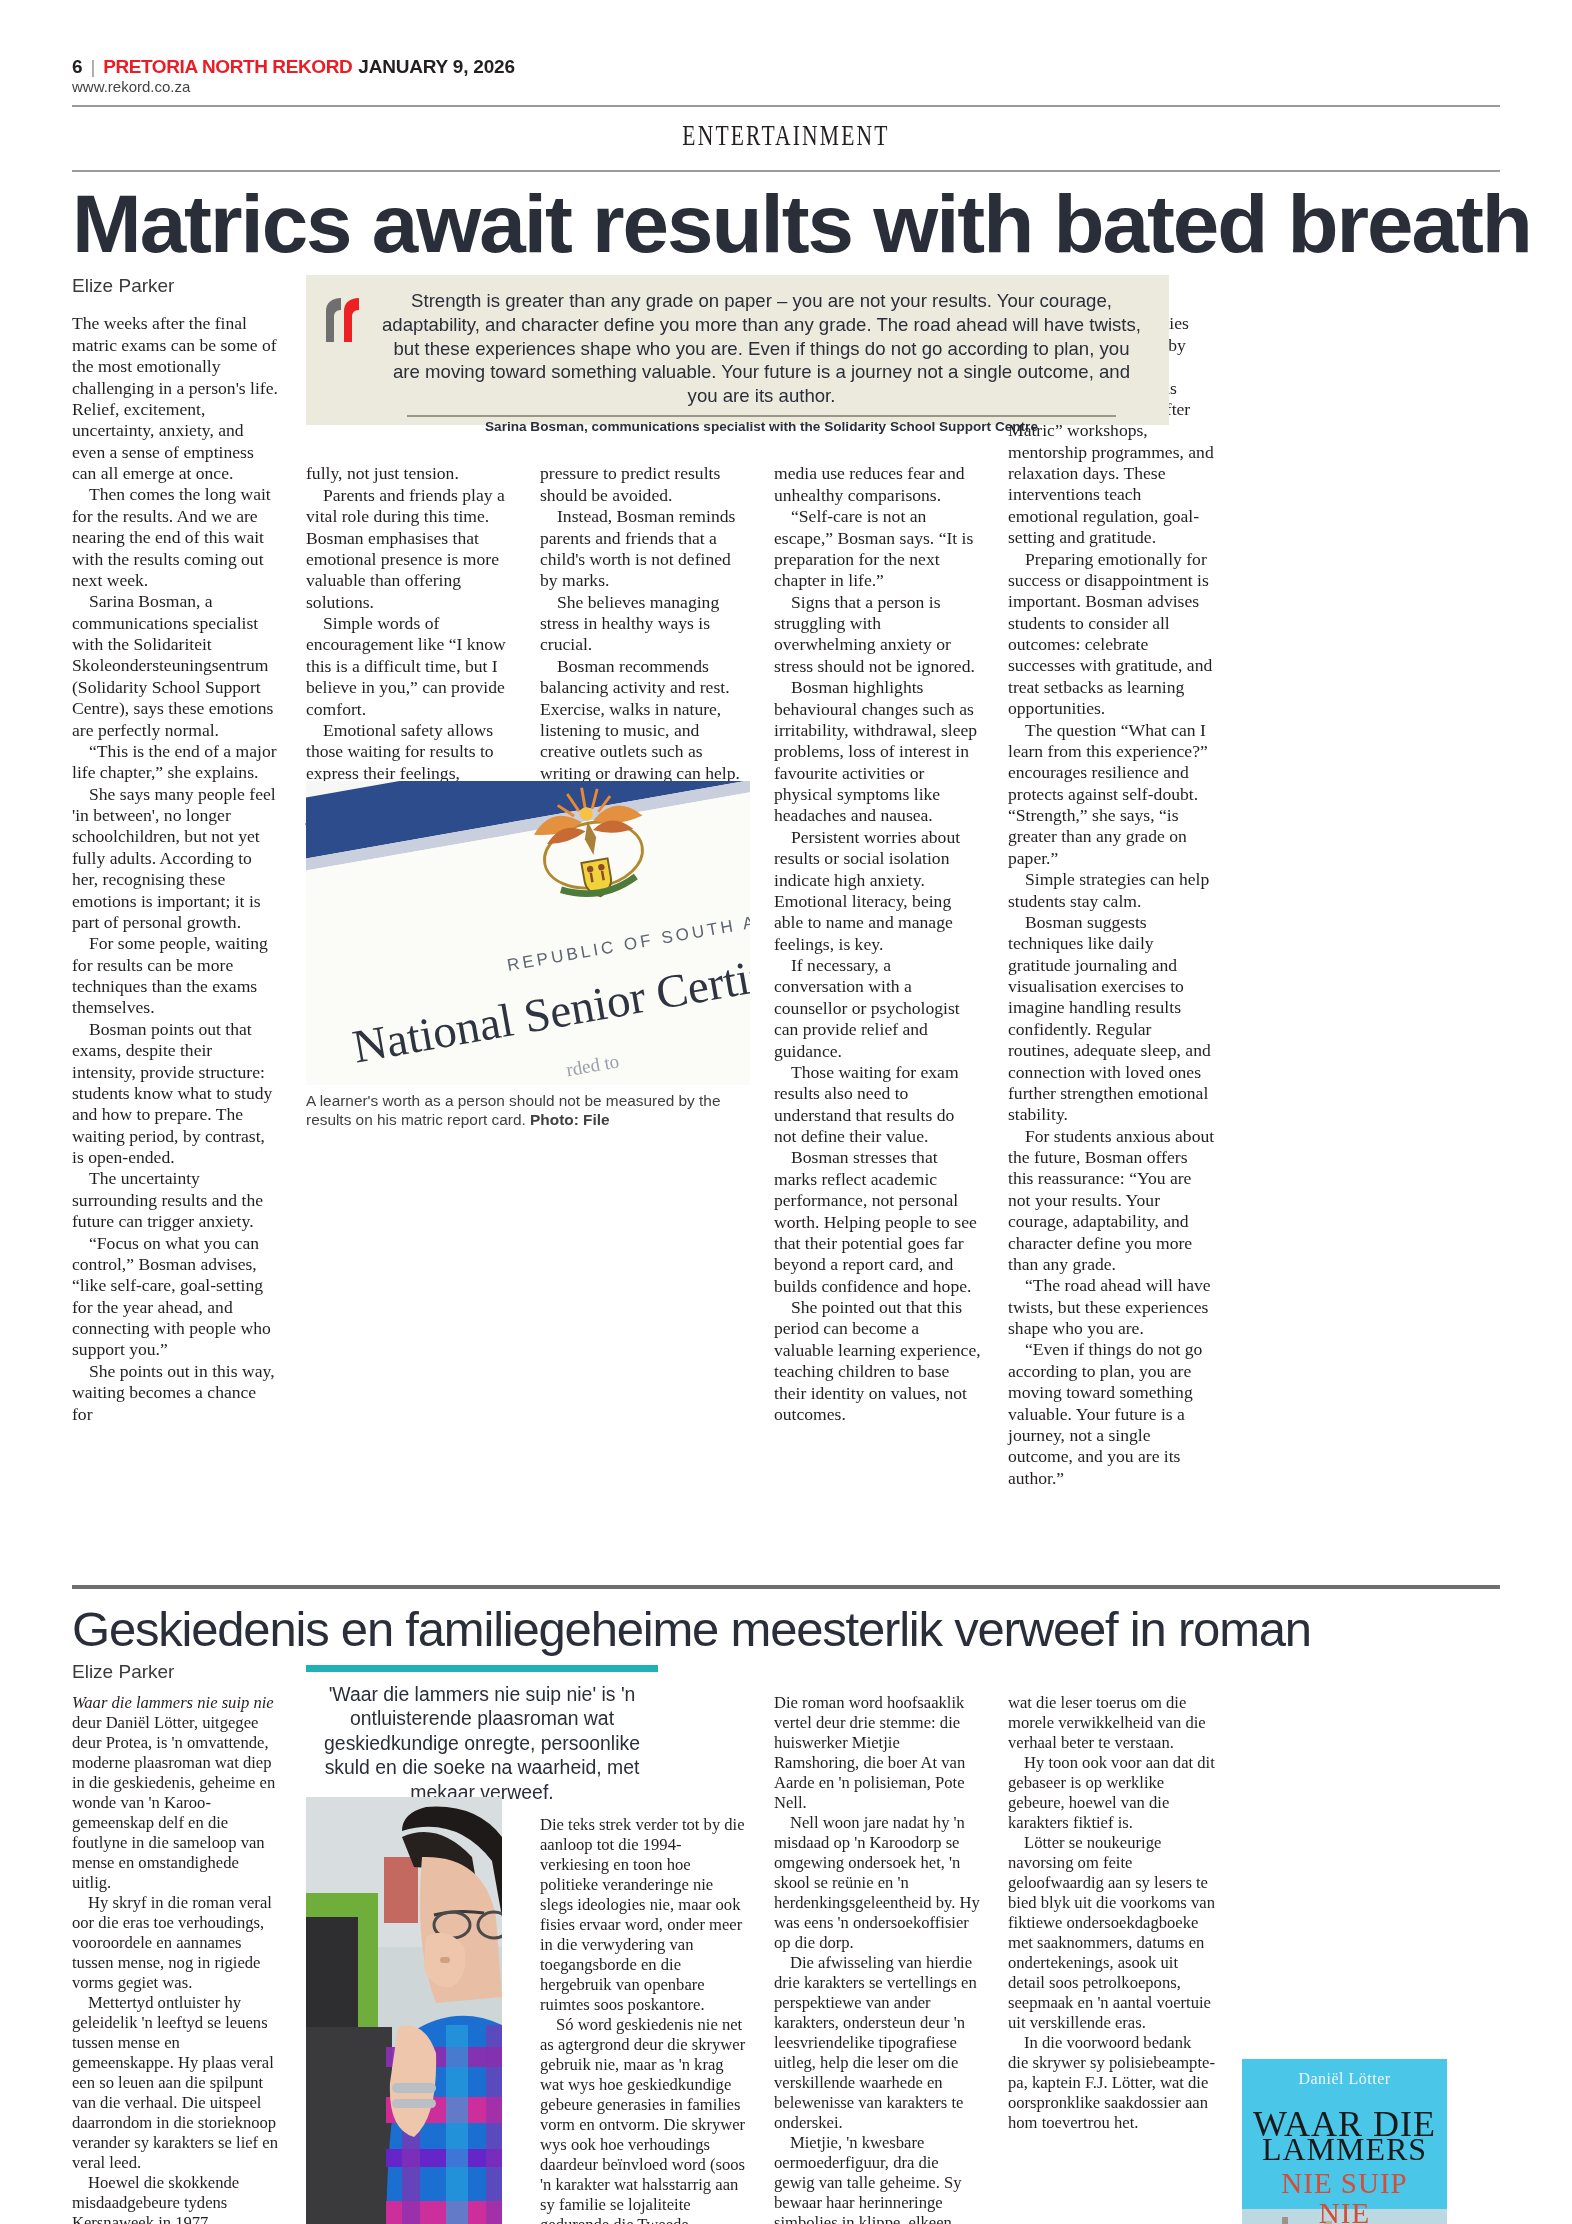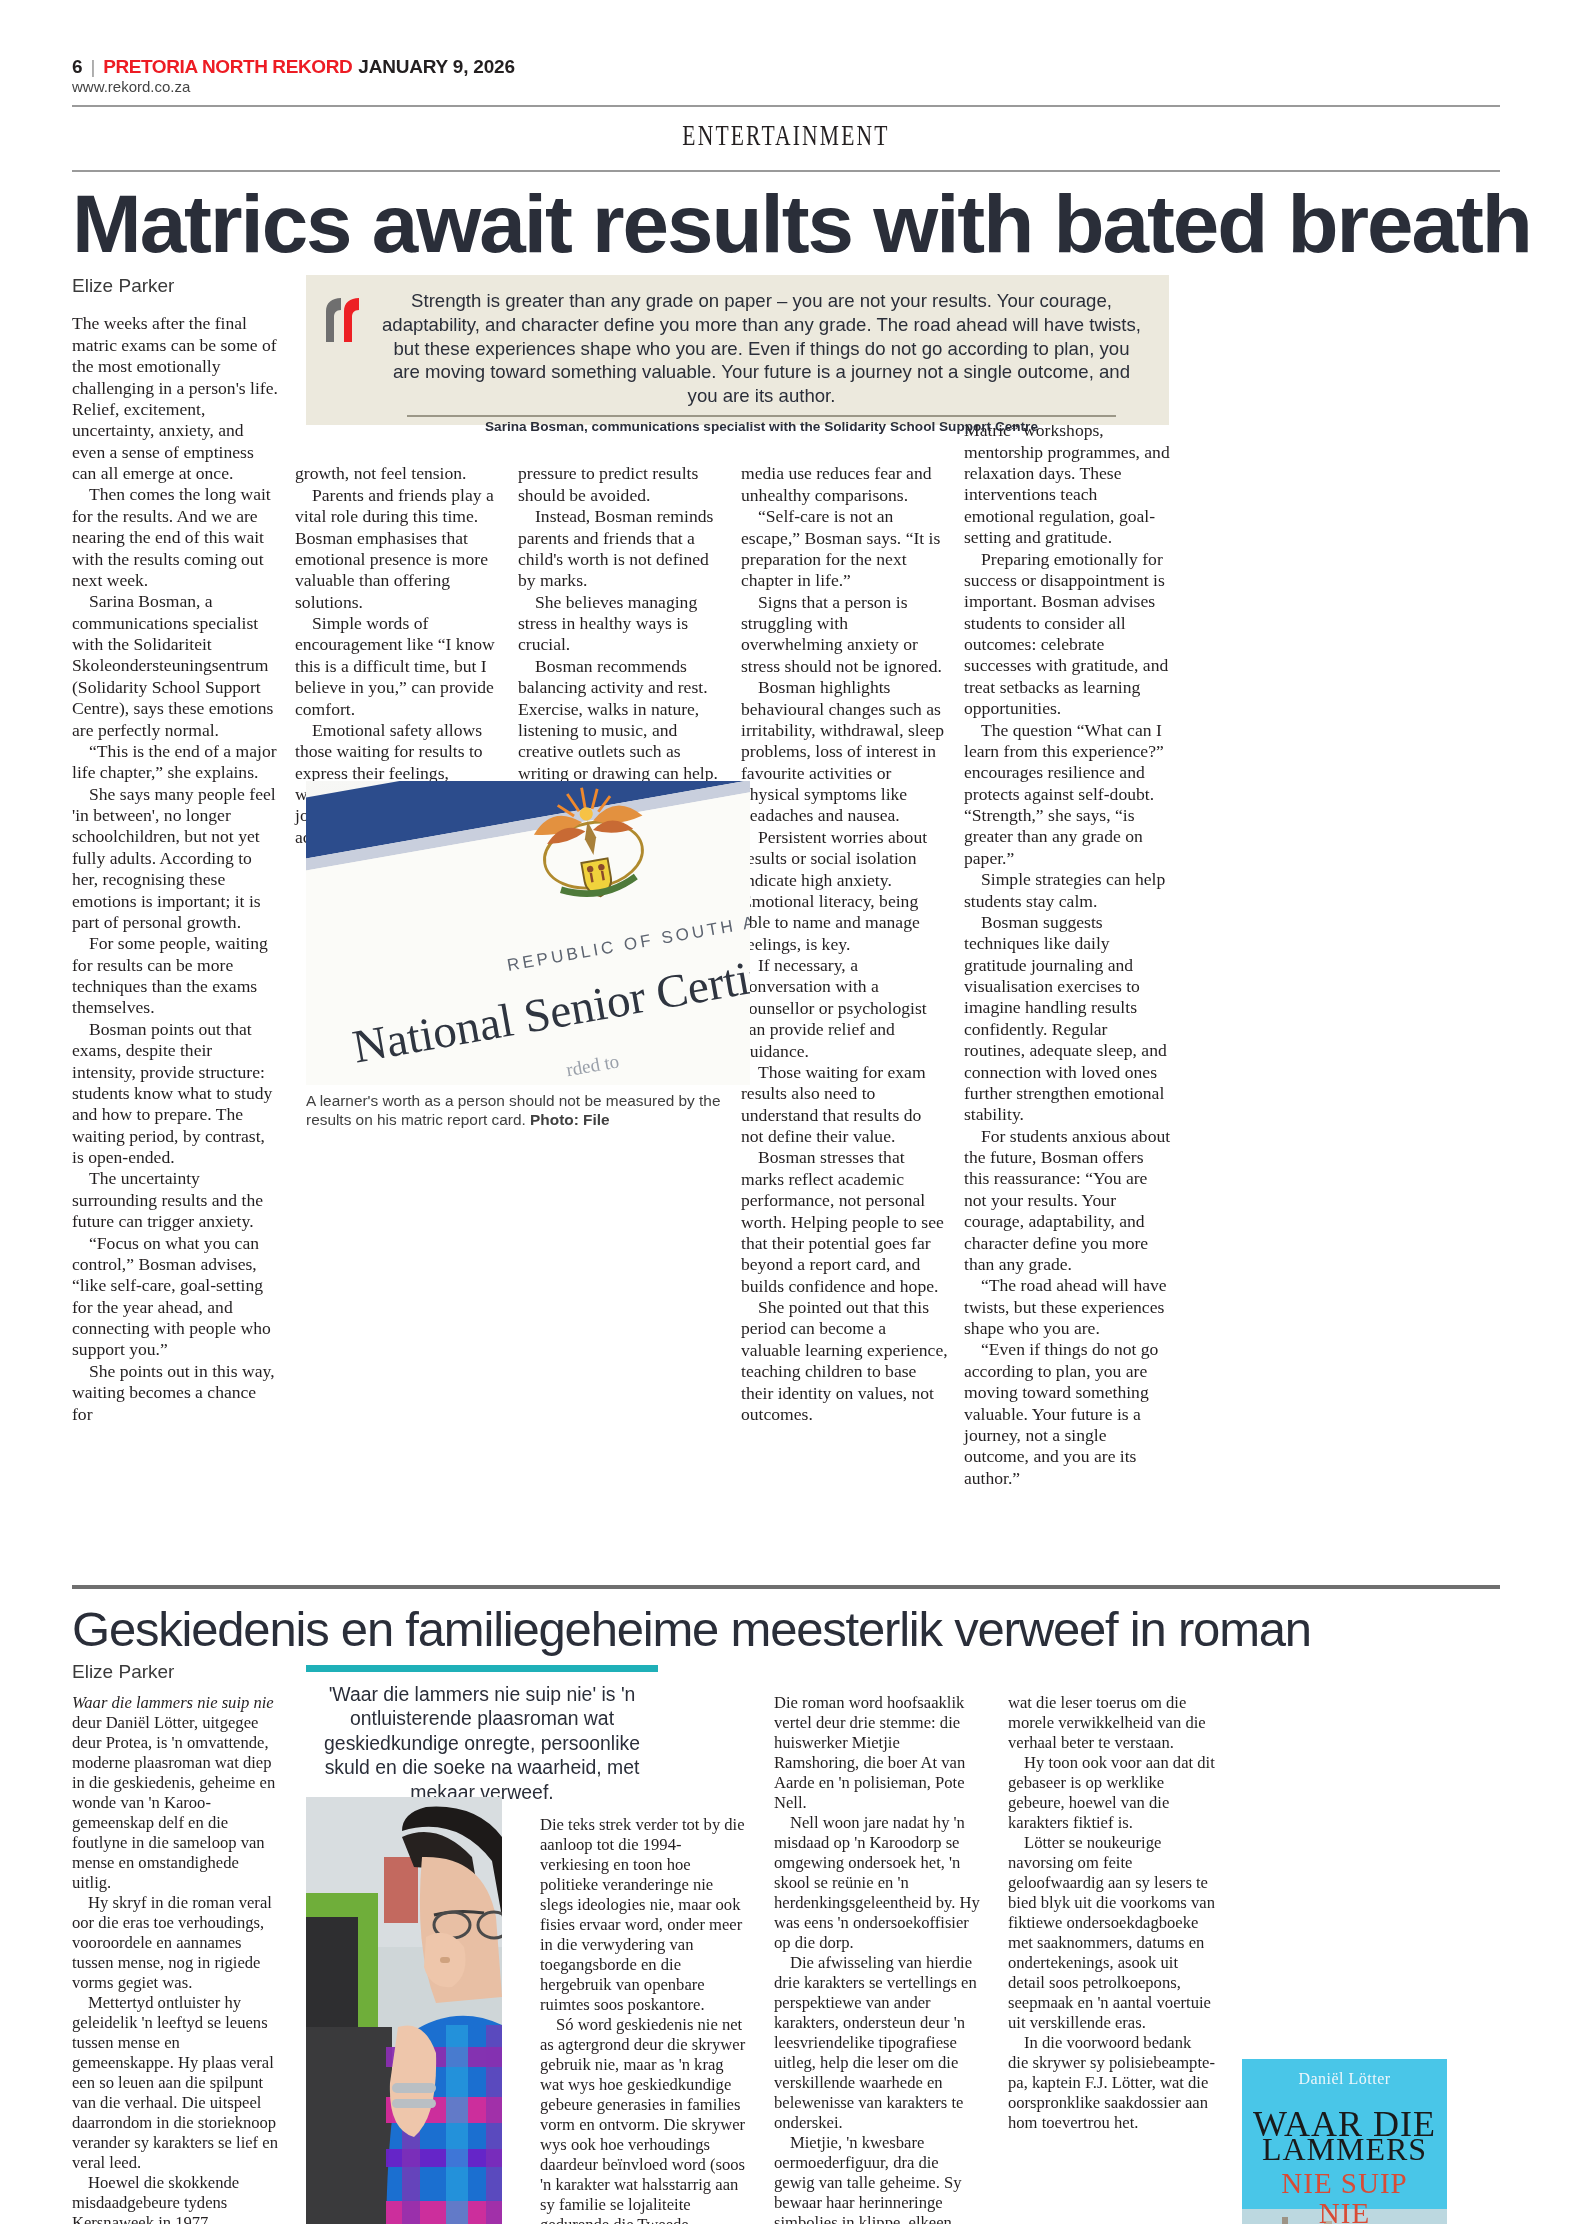--- a/index.html
+++ b/index.html
@@ -39,21 +39,21 @@
     transform:scaleX(1.02);
     transform-origin:left center;
     margin:14px 0 6px;
     white-space:nowrap;
   }
 
   .byline{font-family:"Liberation Sans",sans-serif;font-size:19px;color:#3a3a3a;margin:14px 0 16px;}
 
   
   .a1{position:relative;}
-  .a1-cols{display:grid;grid-template-columns:207px 207px 207px 207px 207px;column-gap:16px;}
+  .a1-cols{display:grid;grid-template-columns:207px 207px 207px 207px 207px;column-gap:27px;}
   .col{font-size:17.6px;line-height:1.215;text-align:left;}
   .col p{margin:0;text-indent:17px;hyphens:none;}
   .col p.first{text-indent:0;}
 
   
   .quotebox{
     position:absolute;left:234px;top:0;width:863px;height:150px;
     background:#ece9dd;box-sizing:border-box;padding:14px 26px 8px 74px;
   }
   .qmark{position:absolute;left:18px;top:22px;width:44px;height:46px;}
@@ -146,21 +146,21 @@
             <p>Sarina Bosman, a communications specialist with the Solidariteit Skoleondersteuningsentrum (Solidarity School Support Centre), says these emotions are perfectly normal.</p>
             <p>“This is the end of a major life chapter,” she explains.</p>
             <p>She says many people feel 'in between', no longer schoolchildren, but not yet fully adults. According to her, recognising these emotions is important; it is part of personal growth.</p>
             <p>For some people, waiting for results can be more techniques than the exams themselves.</p>
             <p>Bosman points out that exams, despite their intensity, provide structure: students know what to study and how to prepare. The waiting period, by contrast, is open-ended.</p>
             <p>The uncertainty surrounding results and the future can trigger anxiety.</p>
             <p>“Focus on what you can control,” Bosman advises, “like self-care, goal-setting for the year ahead, and connecting with people who support you.”</p>
             <p>She points out in this way, waiting becomes a chance for</p>
           </div>
         <div class="col" style="padding-top:150px">
-            <p class="first">growth, not feel tension.</p>
+            <p class="first">fully, not just tension.</p>
             <p>Parents and friends play a vital role during this time. Bosman emphasises that emotional presence is more valuable than offering solutions.</p>
             <p>Simple words of encouragement like “I know this is a difficult time, but I believe in you,” can provide comfort.</p>
             <p>Emotional safety allows those waiting for results to express their feelings, whether through talking, journaling or creative activities.</p>
             <p>Comparisons with peers or</p>
           </div>
         <div class="col" style="padding-top:150px">
             <p class="first">pressure to predict results should be avoided.</p>
             <p>Instead, Bosman reminds parents and friends that a child's worth is not defined by marks.</p>
             <p>She believes managing stress in healthy ways is crucial.</p>
             <p>Bosman recommends balancing activity and rest. Exercise, walks in nature, listening to music, and creative outlets such as writing or drawing can help.</p>

